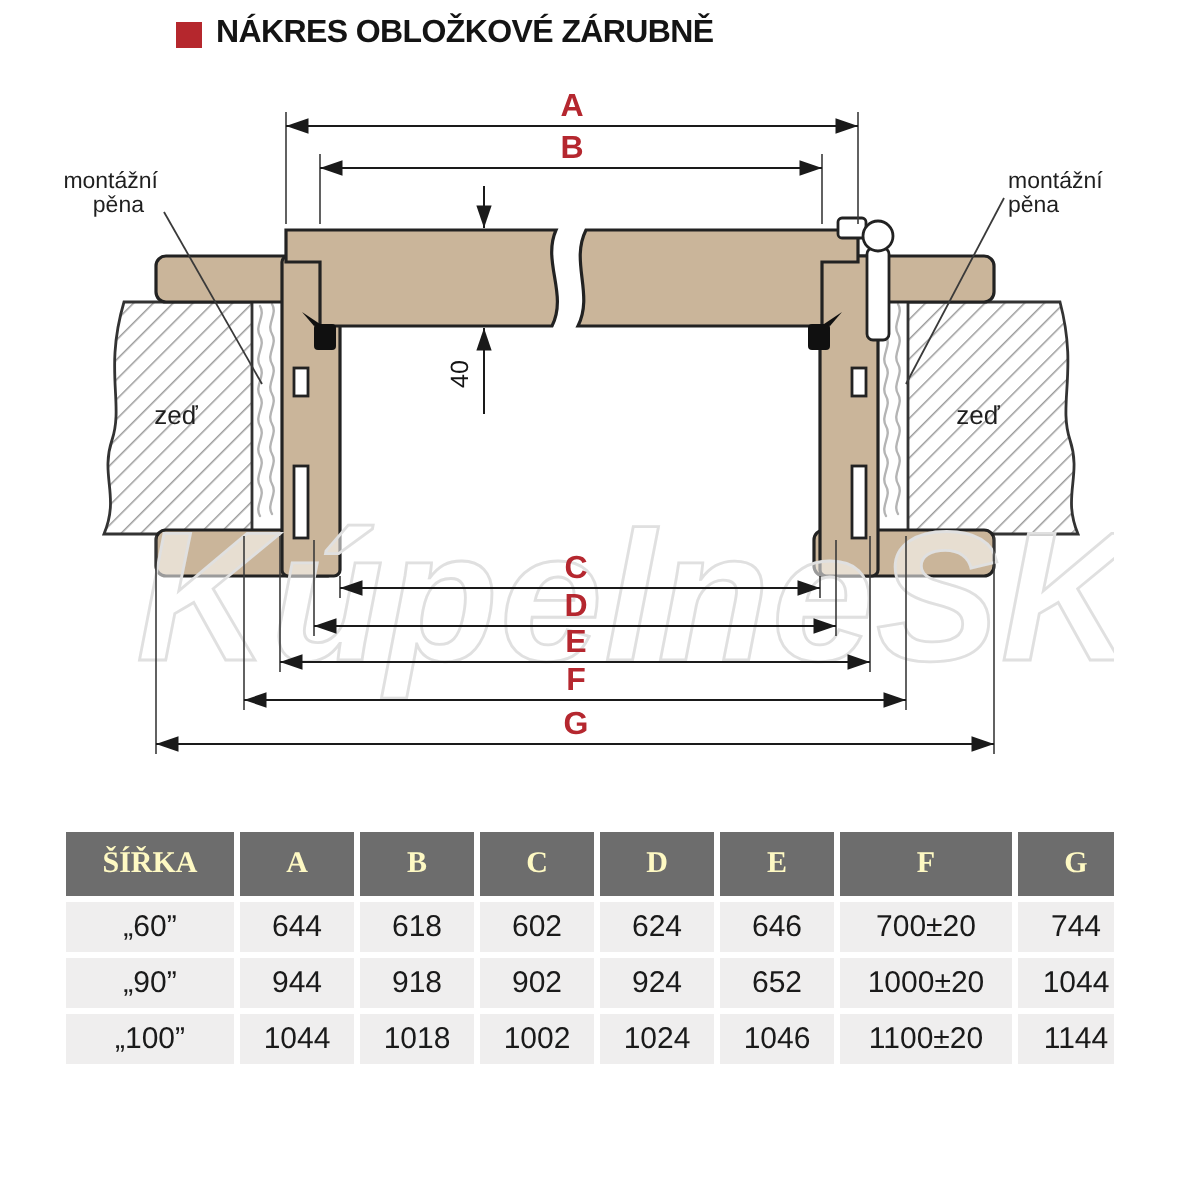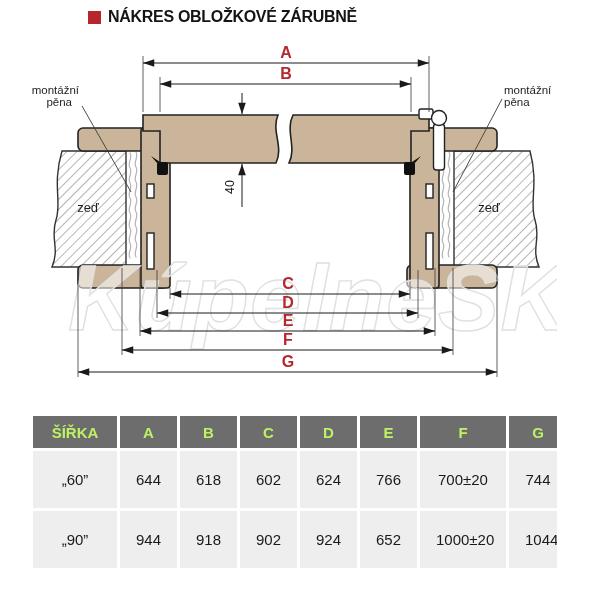--- a/index.html
+++ b/index.html
@@ -17,24 +17,24 @@
   .dimletter{fill:#b5272f;font-weight:bold;font-size:16px;}
   .smalllabel{fill:#1f1f1f;font-size:11.5px;}
   .walllabel{fill:#1f1f1f;font-size:13px;}
   .thicklabel{fill:#141414;font-size:12.5px;}
   .tan{fill:#cab59a;stroke:#222222;stroke-width:1.6;}
   .whitepiece{fill:#ffffff;stroke:#222222;stroke-width:1.4;}
   .squiggle{fill:none;stroke:#b4b4b4;stroke-width:1.2;stroke-linecap:round;}
   
   #dim-table{position:absolute;left:30px;top:413px;width:540px;border-collapse:separate;
              border-spacing:3px;table-layout:fixed;}
-  #dim-table th{background:#6d6d6d;color:#bef264;font-weight:bold;font-size:15px;
-                height:32px;text-align:center;padding:0;}
+  #dim-table th{background:#6d6d6d;color:#fef9c3;font-weight:bold;font-size:15px;
+                height:32px;text-align:center;padding:0;font-family:Liberation Serif, serif;}
   #dim-table td{background:#efeeee;color:#1a1a1a;font-size:15px;height:25px;
-                text-align:center;padding:16px;}
+                text-align:center;padding:0;}
 </style>
 </head>
 <body>
 
 <div id="page">
 
   <div id="title-row">
     <span id="title-bullet"></span>
     <span id="title-text">NÁKRES OBLOŽKOVÉ ZÁRUBNĚ</span>
   </div>
@@ -189,30 +189,40 @@
         <th>G</th>
       </tr>
     </thead>
     <tbody>
       <tr>
         <td>„60”</td>
         <td>644</td>
         <td>618</td>
         <td>602</td>
         <td>624</td>
-        <td>766</td>
+        <td>646</td>
         <td>700±20</td>
         <td>744</td>
       </tr>
       <tr>
         <td>„90”</td>
         <td>944</td>
         <td>918</td>
         <td>902</td>
         <td>924</td>
         <td>652</td>
         <td>1000±20</td>
         <td>1044</td>
       </tr>
+      <tr>
+        <td>„100”</td>
+        <td>1044</td>
+        <td>1018</td>
+        <td>1002</td>
+        <td>1024</td>
+        <td>1046</td>
+        <td>1100±20</td>
+        <td>1144</td>
+      </tr>
     </tbody>
   </table>
 
 </div>
 
 </body></html>

